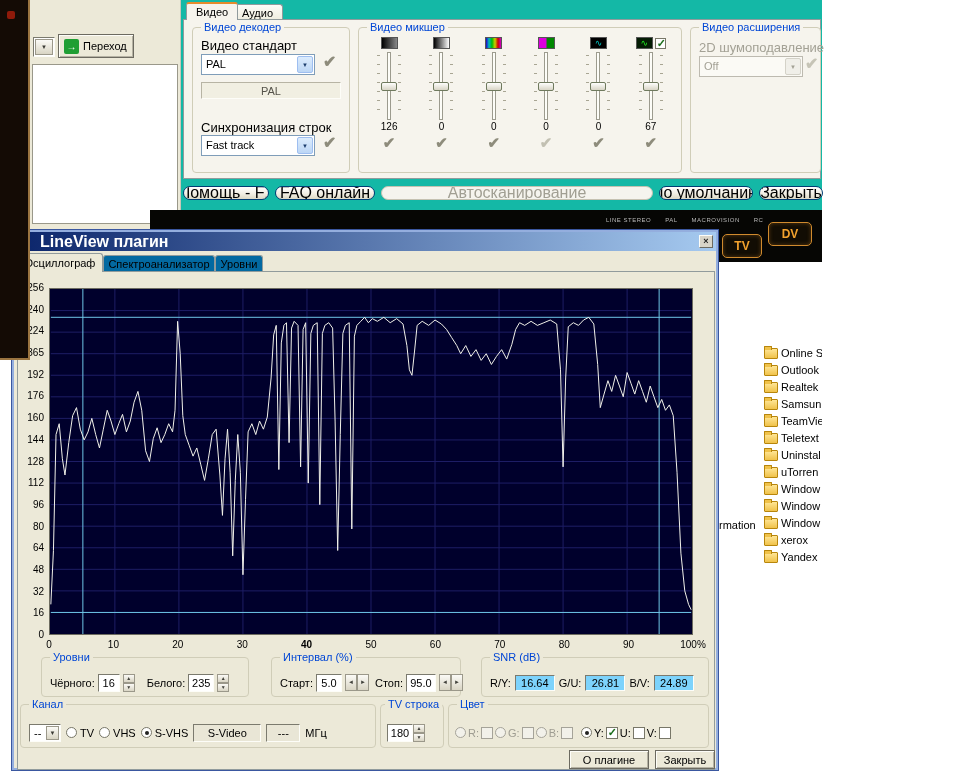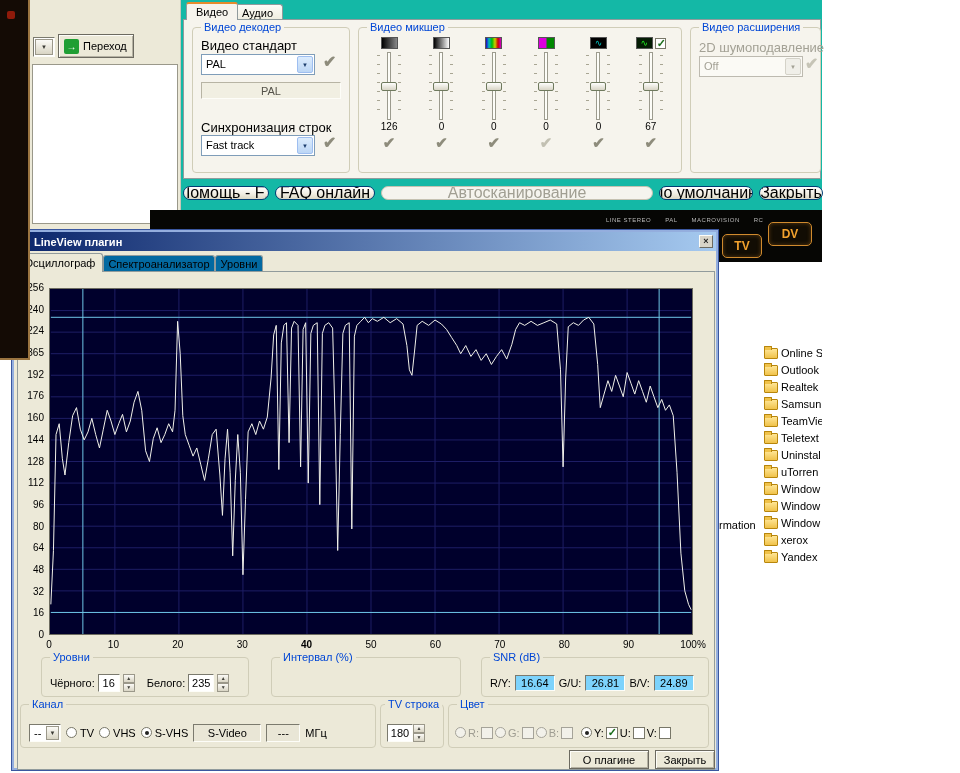--- a/index.html
+++ b/index.html
@@ -320,21 +320,21 @@
   <div class="luna-btn" style="left:478px;top:186px;width:94px">
       <span>По умолчанию</span>
     </div>
   <div class="luna-btn" style="left:578px;top:186px;width:64px">
       <span>Закрыть</span>
     </div>
 </div>
 
 <div class="abs" style="left:12px;top:230px;width:706px;height:540px;background:#ece9d8;border:2px solid #94aede;box-shadow:0 0 0 1px #3a57a0;z-index:10">
   <div style="position:absolute;left:0;top:0;right:0;height:19px;background:linear-gradient(90deg,#0a246a,#a6caf0);display:flex;align-items:center">
-    <span style="color:#fff;font-weight:bold;font-size:11px;margin-left:20px;white-space:nowrap">LineView плагин</span>
+    <span style="color:#fff;font-weight:bold;font-size:16px;margin-left:26px;white-space:nowrap">LineView плагин</span>
     <span id="lv-close">×</span>
   </div>
 
   <div class="ltab active" style="left:3px;top:21px;height:19px;width:86px">
       <span>Осциллограф</span>
     </div>
   <div class="ltab" style="left:89px;top:23px;height:17px;width:112px">
       <span>Спектроанализатор</span>
     </div>
   <div class="ltab" style="left:201px;top:23px;height:17px;width:48px">
@@ -389,20 +389,35 @@
         <span class="sfield" style="width:26px">235</span>
         <span class="updown">
             <span class="ud">▲</span>
             <span class="ud">▼</span>
           </span>
       </div>
     </div>
 
     <div class="groupbox lv" style="left:253px;top:385px;width:190px;height:40px">
       <span class="gtitle lvt">Интервал (%)</span>
+      <div class="grow" style="top:13px">
+        <span class="glbl">Старт:</span>
+        <span class="sfield" style="width:26px">5.0</span>
+        <span class="lr">
+            <span class="lrb">◄</span>
+            <span class="lrb">►</span>
+          </span>
+        <span style="width:4px"></span>
+        <span class="glbl">Стоп:</span>
+        <span class="sfield" style="width:30px">95.0</span>
+        <span class="lr">
+            <span class="lrb">◄</span>
+            <span class="lrb">►</span>
+          </span>
+      </div>
     </div>
 
     <div class="groupbox lv" style="left:463px;top:385px;width:228px;height:40px">
       <span class="gtitle lvt">SNR (dB)</span>
       <div class="grow" id="snr-items" style="top:13px;gap:4px">
           <span class="glbl">R/Y:</span>
           <span class="snrbox">16.64</span>
           <span class="glbl">G/U:</span>
           <span class="snrbox">26.81</span>
           <span class="glbl">B/V:</span>

